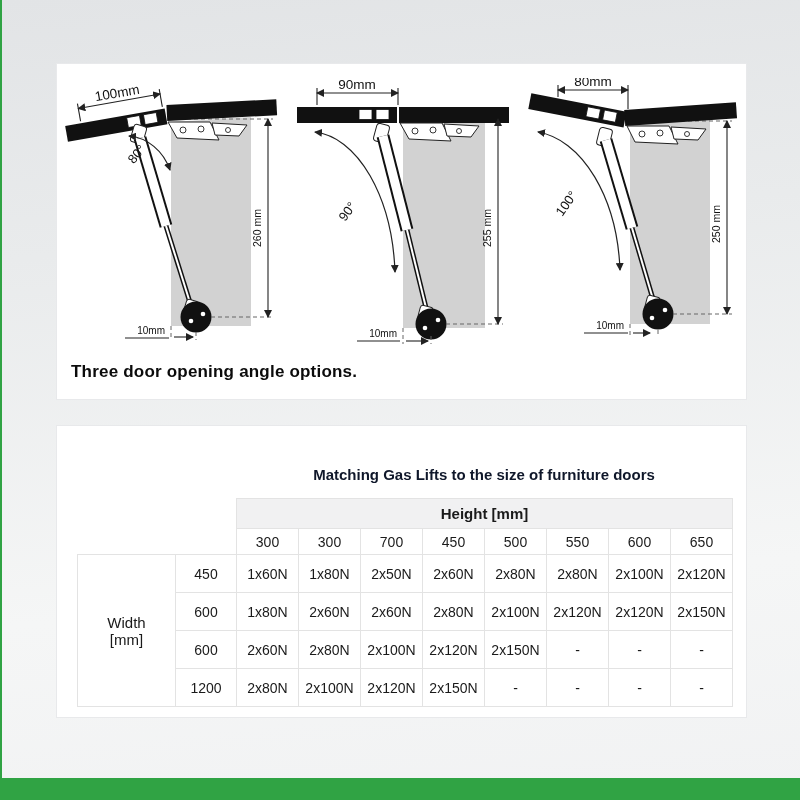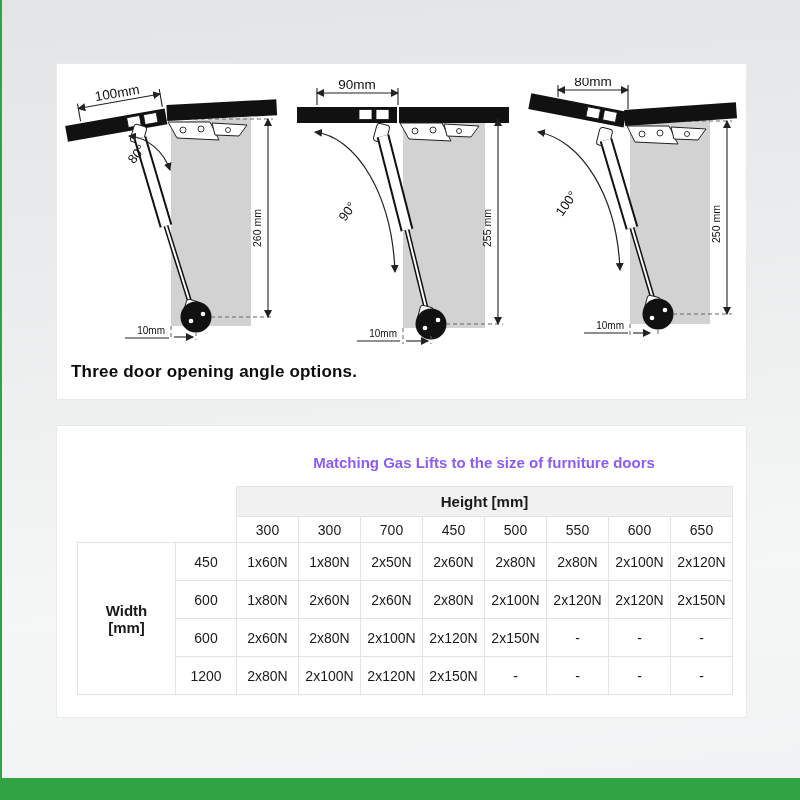--- a/index.html
+++ b/index.html
@@ -16,33 +16,33 @@
   }
   .card-diagrams{top:63px;height:337px;}
   .card-table{top:425px;height:293px;}
   .panels{display:flex;justify-content:space-between;padding:14px 8px 0 8px;}
   .panel{width:214px;height:268px;}
   .diagram-caption{
     font-size:17px;font-weight:bold;letter-spacing:.2px;
     padding-left:14px;margin-top:16px;color:#0b0b0b;
   }
   .table-title{
-    margin:28px 0 15px 179px;width:496px;text-align:center;
-    font-size:15px;font-weight:bold;color:#8b5cf6;
+    margin:40px 0 15px 179px;width:496px;text-align:center;
+    font-size:15px;font-weight:bold;color:#0f172a;
   }
   table.gas-table{border-collapse:collapse;table-layout:fixed;margin-left:20px;}
   .gas-table td{
     border:1px solid #e3e3e3;text-align:center;vertical-align:middle;
     font-size:14px;color:#1a1a1a;padding:0;
   }
   .gas-table td.nocell{border:none;background:transparent;}
   .gas-table .banner{background:#f1f1f2;font-weight:bold;font-size:15px;height:29px;}
   .gas-table .colhead{height:25px;}
   .gas-table tr.body-row td{height:37px;}
-  .gas-table .rowgroup{font-weight:bold;font-size:15px;padding:0 18px;}
+  .gas-table .rowgroup{font-weight:normal;font-size:15px;padding:0 18px;}
   
   .blk{fill:#111;}
   .wm{fill:#fff;stroke:#111;stroke-width:.8;}
   .ln{stroke:#222;stroke-width:1.2;fill:none;}
   .dim{stroke:#222;stroke-width:1.1;fill:none;}
   .dsh{stroke:#666;stroke-width:1;stroke-dasharray:4 3;fill:none;}
   .brk{fill:#fff;stroke:#222;stroke-width:1;}
   .hole{fill:#fff;stroke:#222;stroke-width:.9;}
   svg text{fill:#111;font-family:"Liberation Sans",sans-serif;}
   .lbl{font-size:13.5px;}

